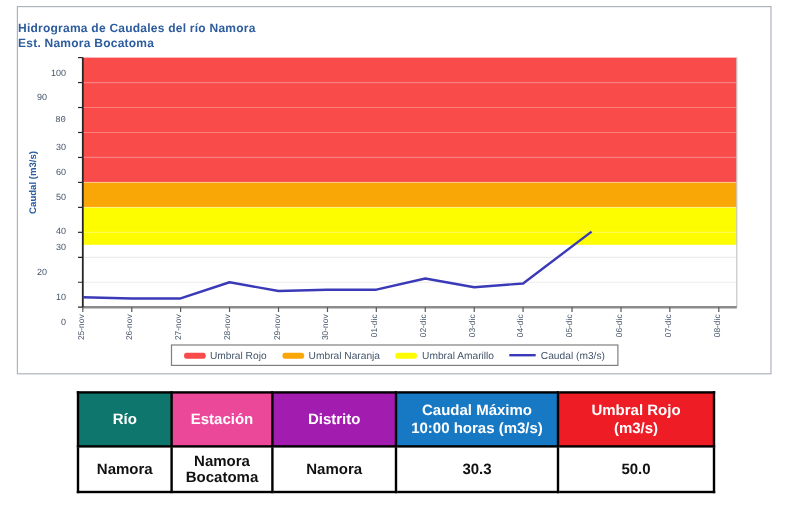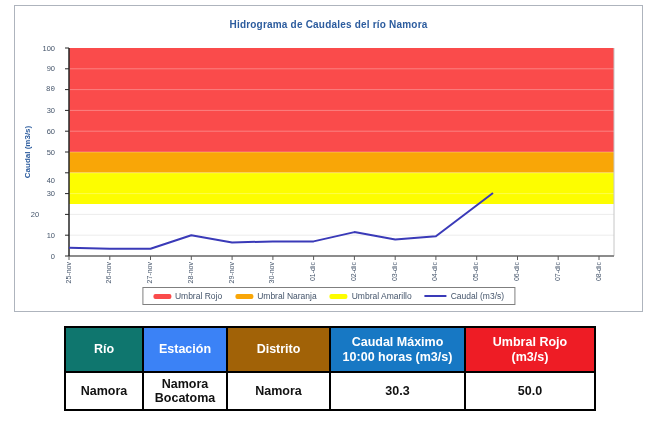--- a/index.html
+++ b/index.html
@@ -4,24 +4,24 @@
 <style>
   html,body{margin:0;padding:0;background:#fff;}
   body{font-family:"Liberation Sans", sans-serif; width:656px; height:421px; position:relative; overflow:hidden;}
   .page{position:absolute; left:0; top:0; width:656px; height:421px; background:#fff;}
 
   
   .chart-panel{
     position:absolute; left:14px; top:5px; width:629px; height:307px;
     background:#fff; border:1px solid #aeb4bd; box-sizing:border-box;
   }
-  .chart-title{ text-align:center; margin-top:13px; color:#2c5c9e; font-weight:bold; font-size:10px; line-height:12px; letter-spacing:.2px;}
+  .chart-title{ margin-top:13px; color:#2c5c9e; font-weight:bold; font-size:10px; line-height:12px; letter-spacing:.2px;}
   .plot-svg{ position:absolute; left:54px; top:42px; width:545px; height:208px; overflow:visible; }
   .y-axis-labels{ position:absolute; left:0; top:42px; width:48px; height:208px; }
-  .y-axis-labels .ytick{ position:absolute; right:8px; width:40px; text-align:right; font-size:7.5px; color:#44546a; }
+  .y-axis-labels .ytick{ position:absolute; right:8px; width:40px; text-align:right; font-size:7.5px; color:#44546a;margin-top:12px; }
   .y-axis-title{ position:absolute; left:-90px; top:140px; width:208px; height:12px; text-align:center;
     transform:rotate(-90deg); color:#2c5c9e; font-size:8px; font-weight:bold; }
   .x-axis-labels{ position:absolute; left:54px; top:256px; width:545px; height:34px; }
   .x-axis-labels .xtick{ position:absolute; top:0; writing-mode:vertical-rl; transform:rotate(180deg);
     font-size:7px; line-height:10px; color:#44546a; white-space:nowrap; }
   .legend{ position:absolute; bottom:6px; left:50%; transform:translateX(-50%);
     display:flex; align-items:center; gap:13px; border:1px solid #7f7f7f; background:#fff;
     padding:3px 10px; white-space:nowrap; }
   .legend-item{ display:flex; align-items:center; gap:4px; }
   .legend-swatch{ display:inline-block; width:18px; height:5px; border-radius:2px; }
@@ -36,26 +36,27 @@
   .col-rio{width:78px;} .col-est{width:84px;} .col-dis{width:103px;} .col-cau{width:135px;} .col-umb{width:130px;}
 </style>
 </head>
 <body>
 
 <div class="page">
 
   <div class="chart-panel">
     <div class="chart-title">
       <div>Hidrograma de Caudales del río Namora</div>
+      <div>Est. Namora Bocatoma</div>
     </div>
 
     <div class="y-axis-title">Caudal (m3/s)</div>
     <div class="y-axis-labels">
         <div class="ytick" style="top: -4.5px;">100</div>
-        <div class="ytick" style="top: 16.3px;">90</div>
+        <div class="ytick" style="top: 16.3px; text-align: center;">90</div>
         <div class="ytick" style="top: 37.1px; font-family: Liberation Mono, monospace;">80</div>
         <div class="ytick" style="top: 57.9px;">30</div>
         <div class="ytick" style="top: 78.7px;">60</div>
         <div class="ytick" style="top: 99.5px;">50</div>
         <div class="ytick" style="top: 128px;">40</div>
         <div class="ytick" style="top: 141.1px;">30</div>
         <div class="ytick" style="top: 161.9px; text-align: center;">20</div>
         <div class="ytick" style="top: 182.7px;">10</div>
         <div class="ytick" style="top: 203.5px;">0</div>
       </div>
@@ -145,22 +146,22 @@
     <colgroup>
       <col class="col-rio">
         <col class="col-est">
         <col class="col-dis">
         <col class="col-cau">
         <col class="col-umb">
     </colgroup>
     <thead>
         <tr>
           <th style="background: #0f766e;">Río</th>
-          <th style="background: #3b82f6;">Estación</th>
-          <th style="background: #a16207;">Distrito</th>
+          <th style="background: #ec4899;">Estación</th>
+          <th style="background: #a21caf;">Distrito</th>
           <th style="background: rgb(23, 120, 196);">Caudal Máximo
 10:00 horas (m3/s)</th>
           <th style="background: rgb(238, 28, 37);">Umbral Rojo
 (m3/s)</th>
         </tr>
       </thead>
     <tbody>
         <tr>
           <td>Namora</td>
           <td>Namora Bocatoma</td>

